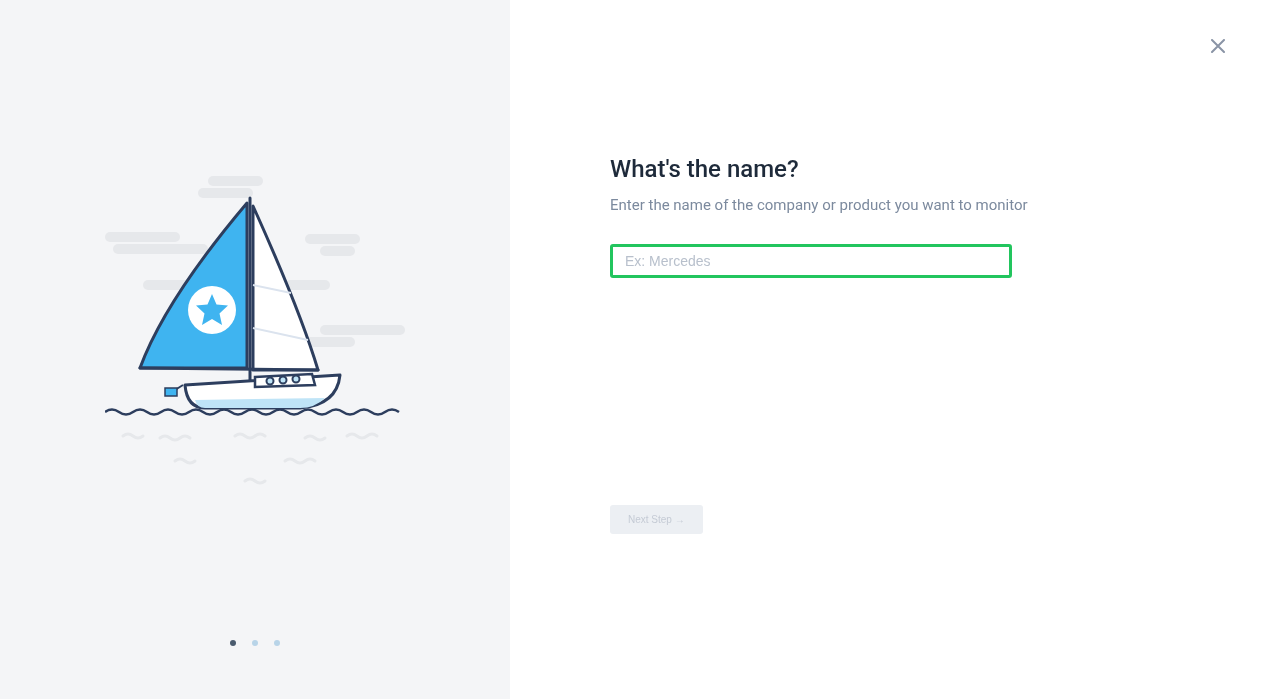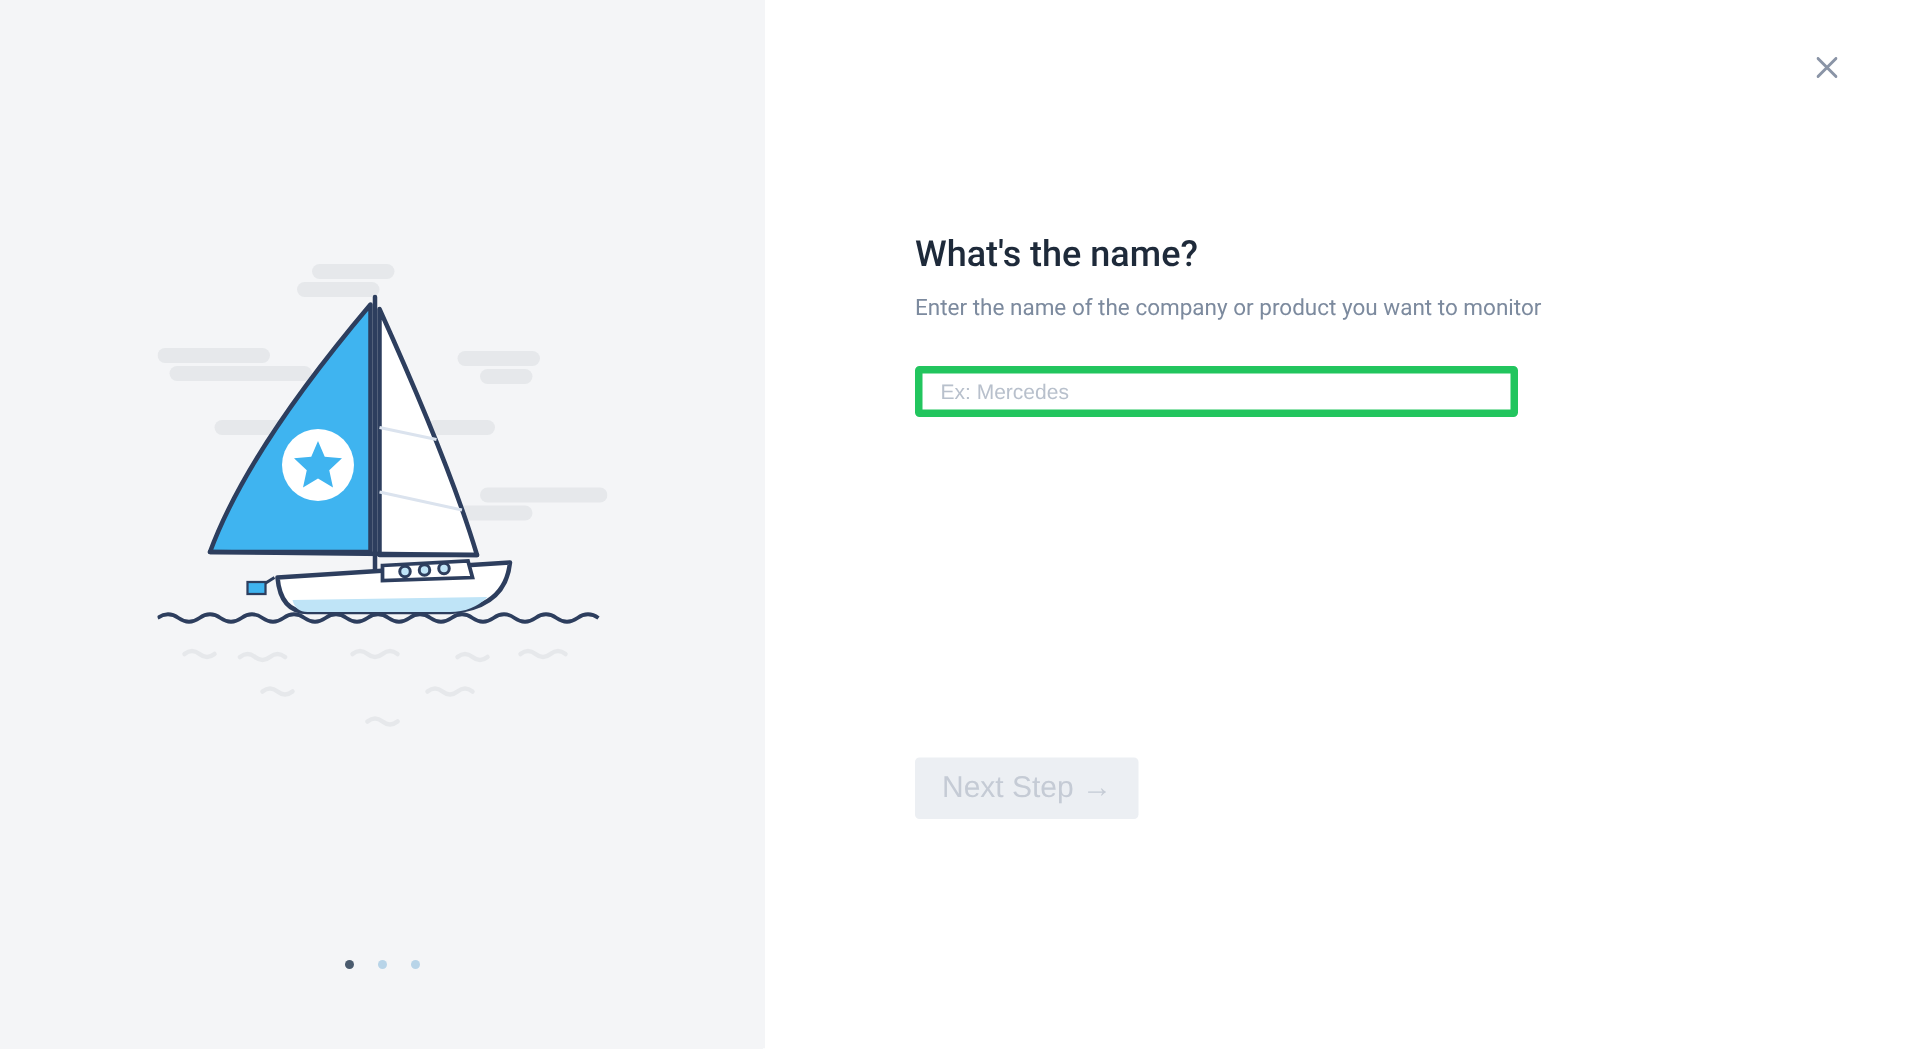--- a/index.html
+++ b/index.html
@@ -78,38 +78,38 @@
     }
     .subheading {
       font-size: 15px;
       color: #7c8a9e;
       margin-bottom: 28px;
       line-height: 1.4;
     }
     .input-field {
       width: 402px;
       height: 34px;
-      border: 5px solid #22c55e;
+      border: 3px solid #22c55e;
       border-radius: 3px;
       padding: 0 12px;
       font-size: 14px;
       color: #333;
       outline: none;
     }
     .input-field::placeholder {
       color: #b8c0cc;
     }
     .next-btn {
       position: absolute;
       left: 100px;
       top: 505px;
       background: #eceff3;
       border: none;
       color: #c5cbd5;
-      font-size: 20px;
+      font-size: 10px;
       padding: 9px 18px;
       border-radius: 3px;
       cursor: pointer;
     }
   </style>
 </head>
 <body>
 
 <div class="left-panel">
   <div class="illustration">

